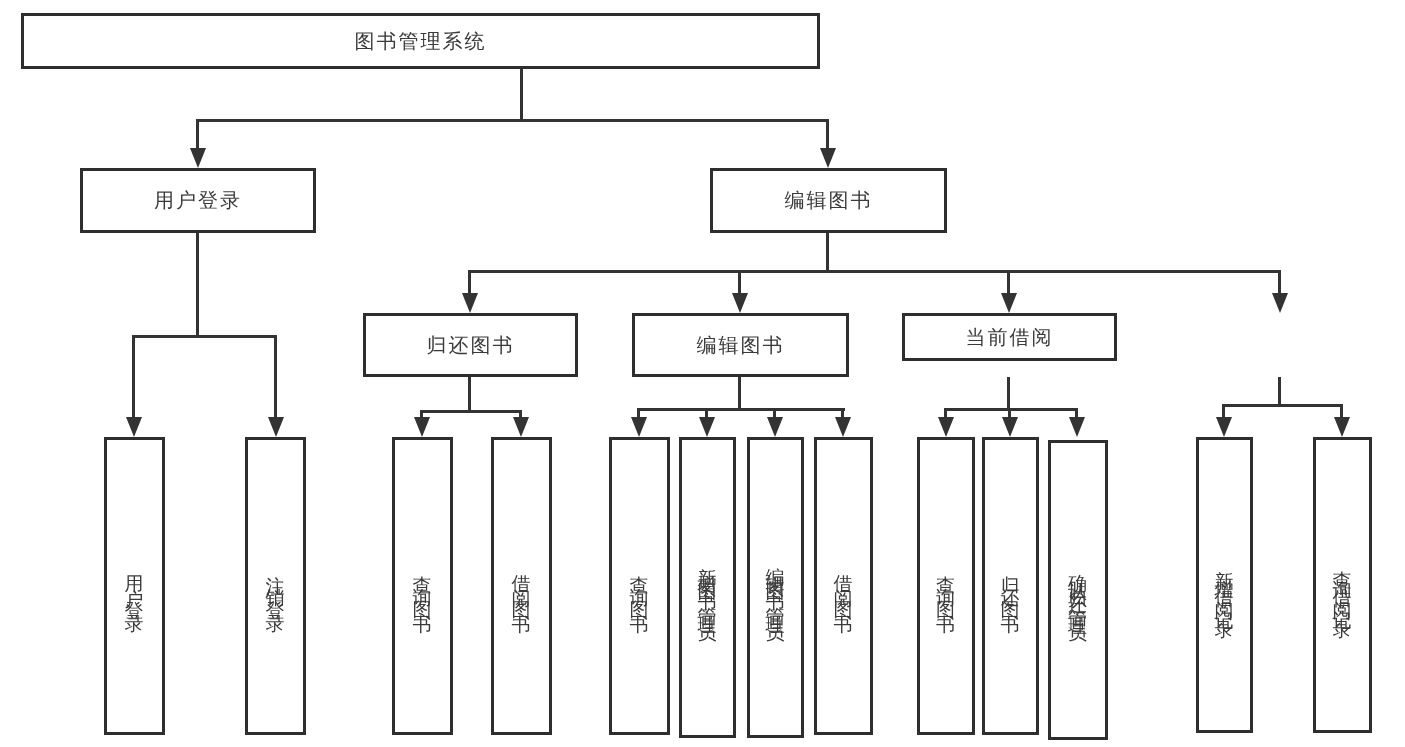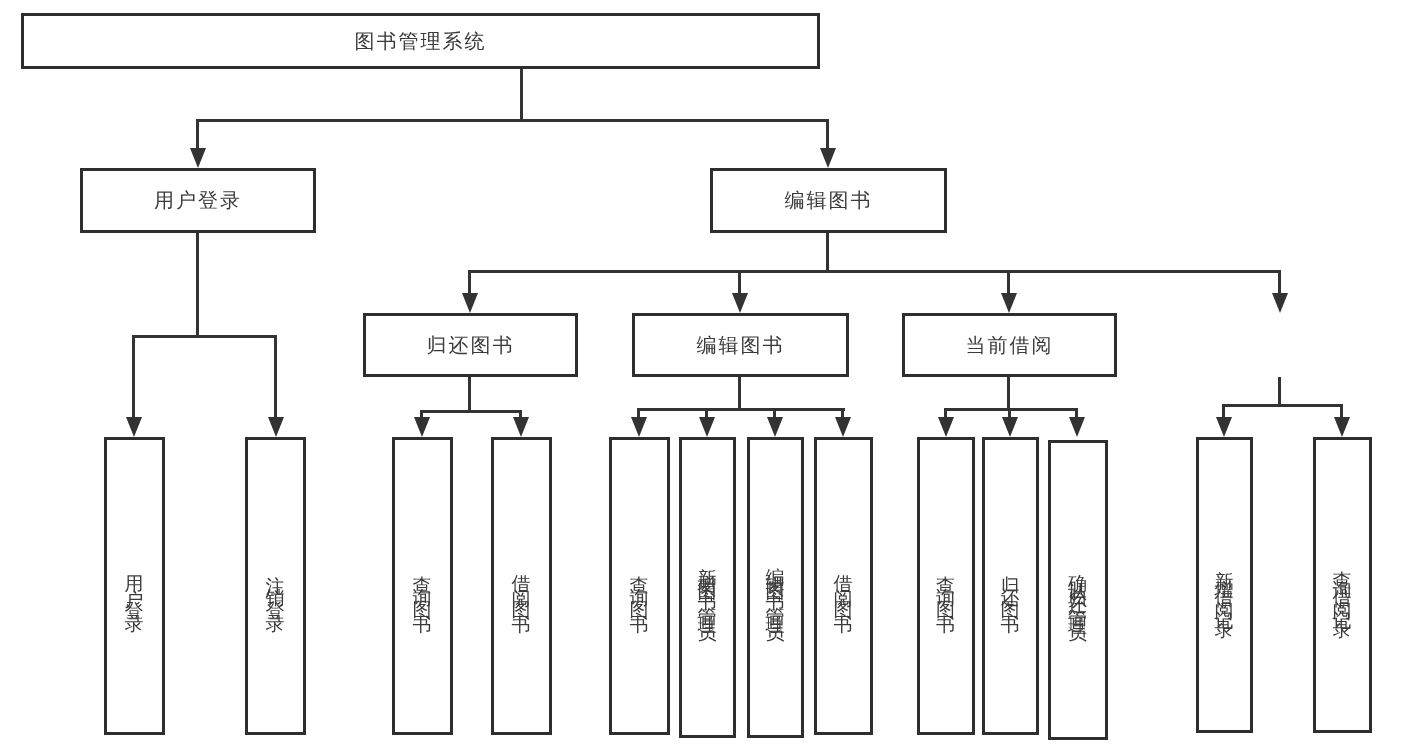--- a/index.html
+++ b/index.html
@@ -62,21 +62,21 @@
   <div class="vline" style="left:738px;top:270px;height:26px;"></div>
   <div class="vline" style="left:1007px;top:270px;height:26px;"></div>
   <div class="vline" style="left:1278px;top:270px;height:26px;"></div>
   <div class="arrowhead" style="left:462px;top:293px;"></div>
   <div class="arrowhead" style="left:732px;top:293px;"></div>
   <div class="arrowhead" style="left:1001px;top:293px;"></div>
   <div class="arrowhead" style="left:1272px;top:293px;"></div>
 
   <div class="node" style="left:363px;top:313px;width:215px;height:64px;">归还图书</div>
   <div class="node" style="left:632px;top:313px;width:217px;height:64px;">编辑图书</div>
-  <div class="node" style="left:902px;top:313px;width:215px;height:64px;">当前借阅</div>
+  <div class="node" style="left:902px;top:313px;width:215px;height:48px;">当前借阅</div>
 
   <div class="vline" style="left:468px;top:377px;height:35px;"></div>
   <div class="hline" style="left:421px;top:410px;width:101px;"></div>
   <div class="vline" style="left:420px;top:410px;height:11px;"></div>
   <div class="vline" style="left:519px;top:410px;height:11px;"></div>
   <div class="arrowhead" style="left:414px;top:417px;"></div>
   <div class="arrowhead" style="left:513px;top:417px;"></div>
 
   <div class="vline" style="left:738px;top:377px;height:33px;"></div>
   <div class="hline" style="left:638px;top:408px;width:207px;"></div>

